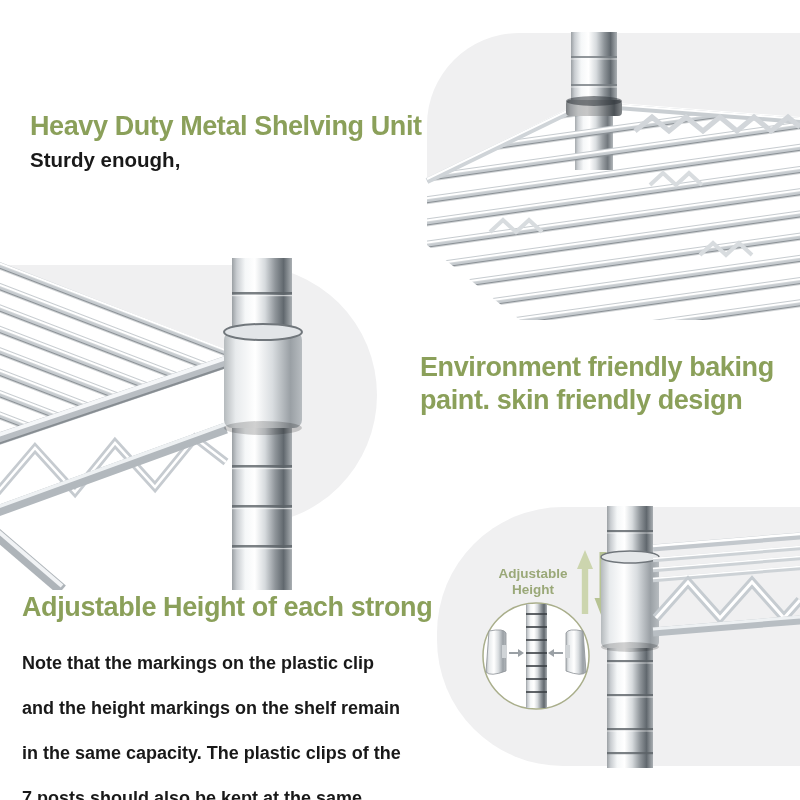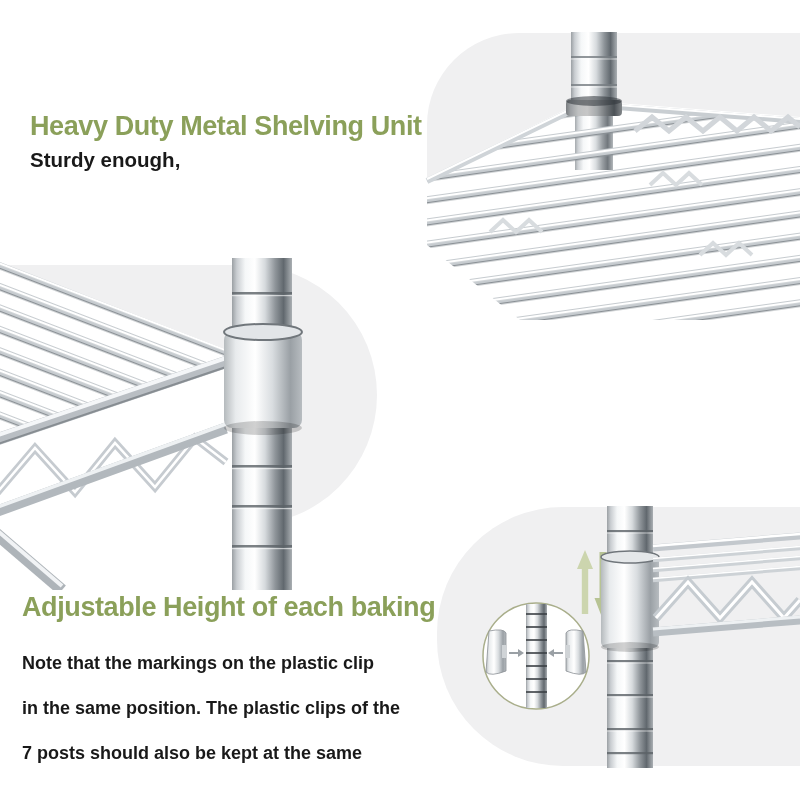--- a/index.html
+++ b/index.html
@@ -115,25 +115,30 @@
         <rect x="232" y="308" width="60" height="1.2" fill="#ffffff" opacity="0.6"></rect>
       </g>
       <g>
         <rect x="224" y="92" width="78" height="96" rx="8" fill="url(#sleeveG)"></rect>
         <ellipse cx="263" cy="92" rx="39" ry="8" fill="#e2e5e8" stroke="#70767b" stroke-width="2"></ellipse>
         <ellipse cx="263" cy="188" rx="39" ry="7" fill="#000000" opacity="0.18"></ellipse>
       </g>
     </svg>
   </div>
 
-
-  <div class="abs title" style="left:22px;top:591px;">Adjustable Height of each baking</div>
+  <div class="abs" style="left:420px;top:351px;">
+    <div class="title">Environment friendly baking</div>
+    <div class="title">paint. skin friendly design</div>
+  </div>
+
+  <div class="abs title" style="left:22px;top:591px;">Adjustable Height of each strong</div>
   <div class="abs" style="left:22px;top:629px;">
     <div class="para">Note that the markings on the plastic clip</div>
-    <div class="para">in the same position. The plastic clips of the</div>
+    <div class="para">and the height markings on the shelf remain</div>
+    <div class="para">in the same capacity. The plastic clips of the</div>
     <div class="para">7 posts should also be kept at the same</div>
   </div>
 
   <div class="abs photo" style="left:430px;top:500px;width:370px;height:300px;">
     <svg width="370" height="300" viewBox="0 0 370 300">
       <g>
         <rect x="7" y="7" width="520" height="259" rx="126" fill="var(--photo-bg)"></rect>
       </g>
       <g>
         <path d="M155,50 L163,69 L158.2,69 L158.2,114 L151.8,114 L151.8,69 L147,69 Z" fill="var(--arrow-up)"></path>
@@ -197,14 +202,18 @@
           <path d="M88,149 L94,153 L88,157 Z" fill="#9aa0a5"></path>
         </g>
         <g>
           <line x1="133" y1="153" x2="124" y2="153" stroke="#9aa0a5" stroke-width="2"></line>
           <path d="M124,149 L118,153 L124,157 Z" fill="#9aa0a5"></path>
         </g>
       </g>
     </svg>
   </div>
 
+  <div class="abs callout" style="left:480px;top:566px;width:106px;">
+    <div>Adjustable</div>
+    <div>Height</div>
+  </div>
 
 </div>
 
 </body></html>

